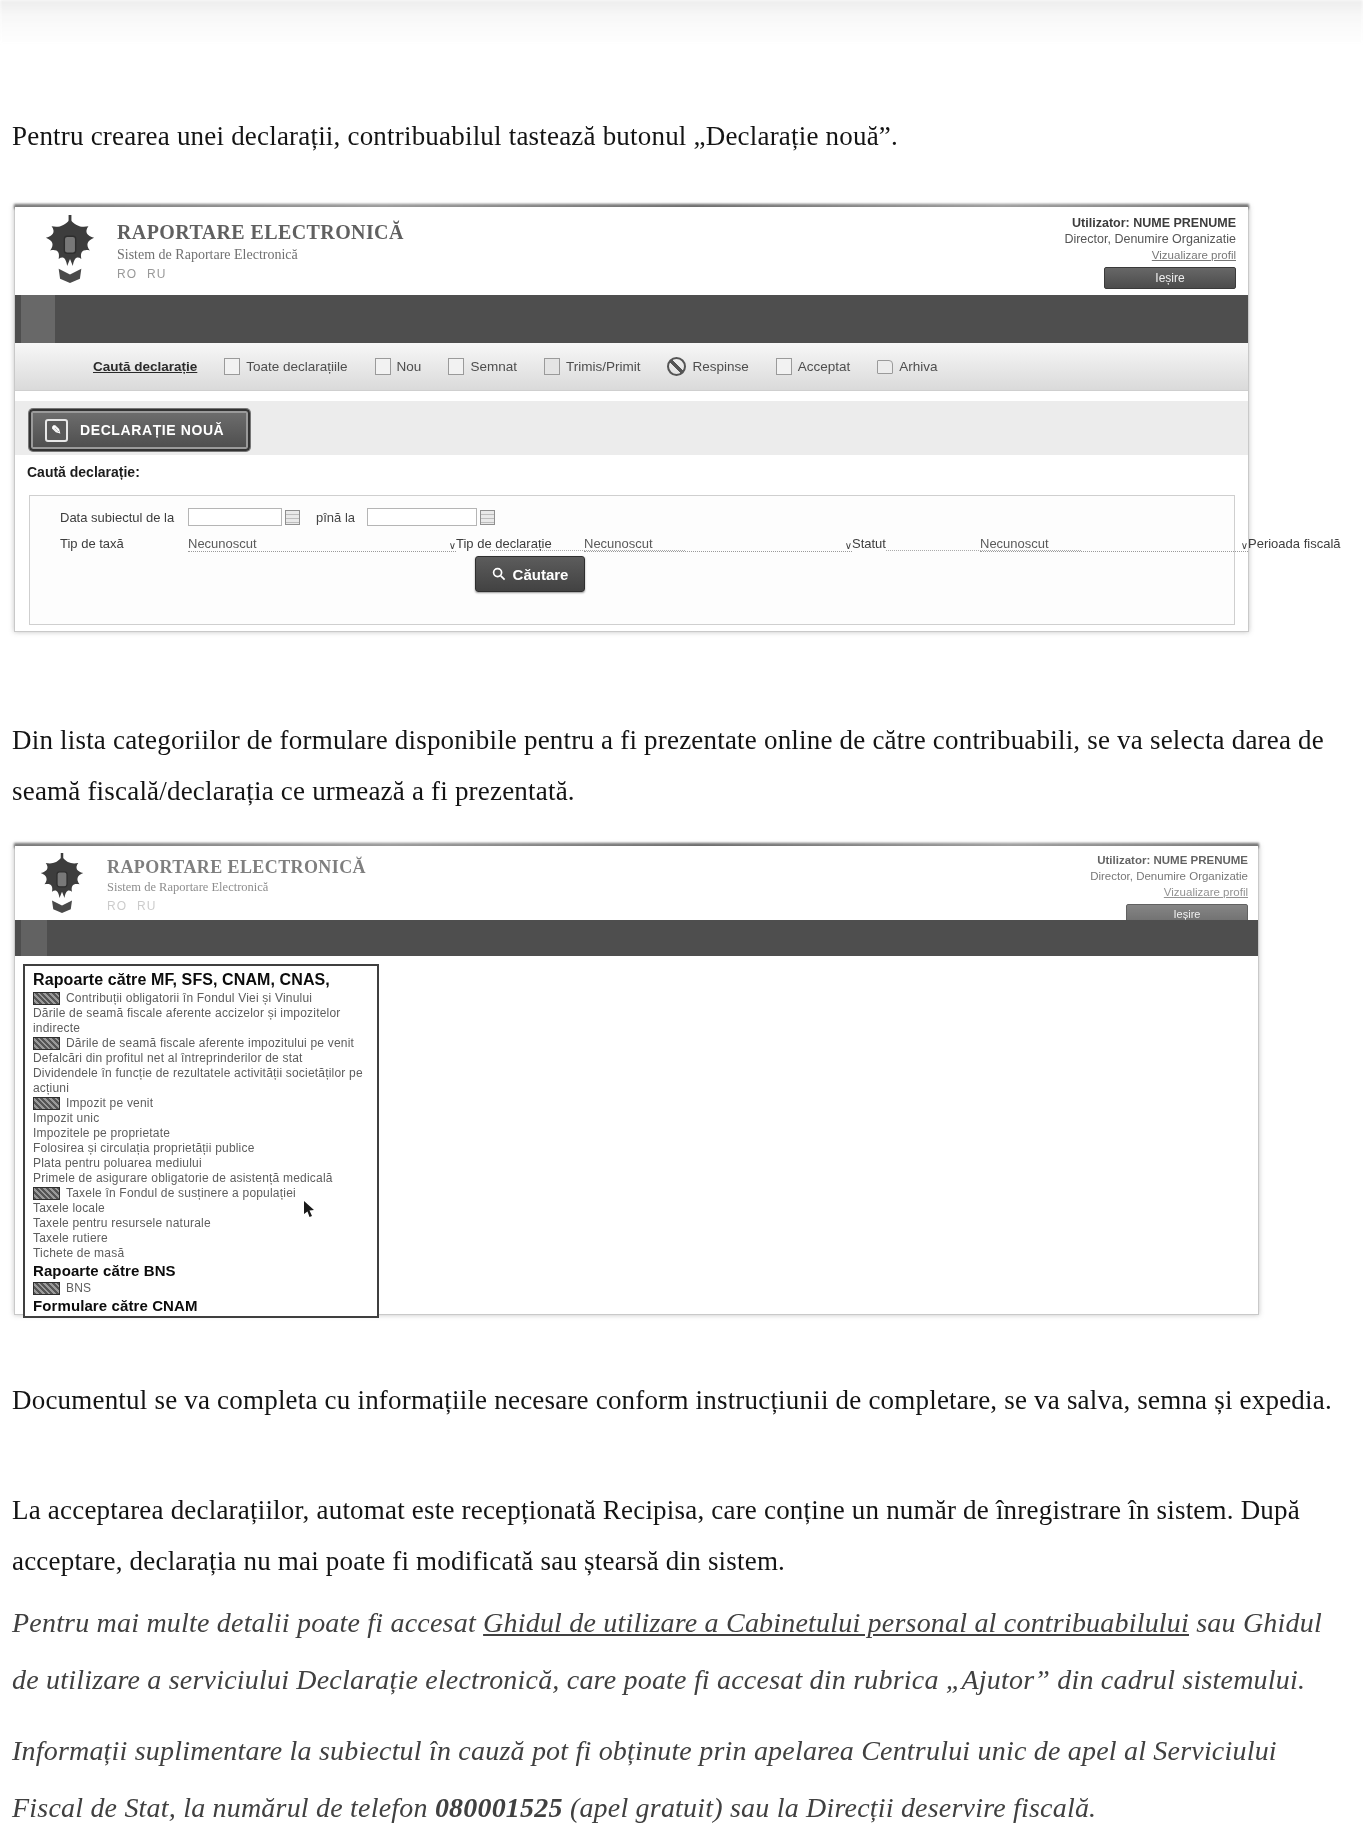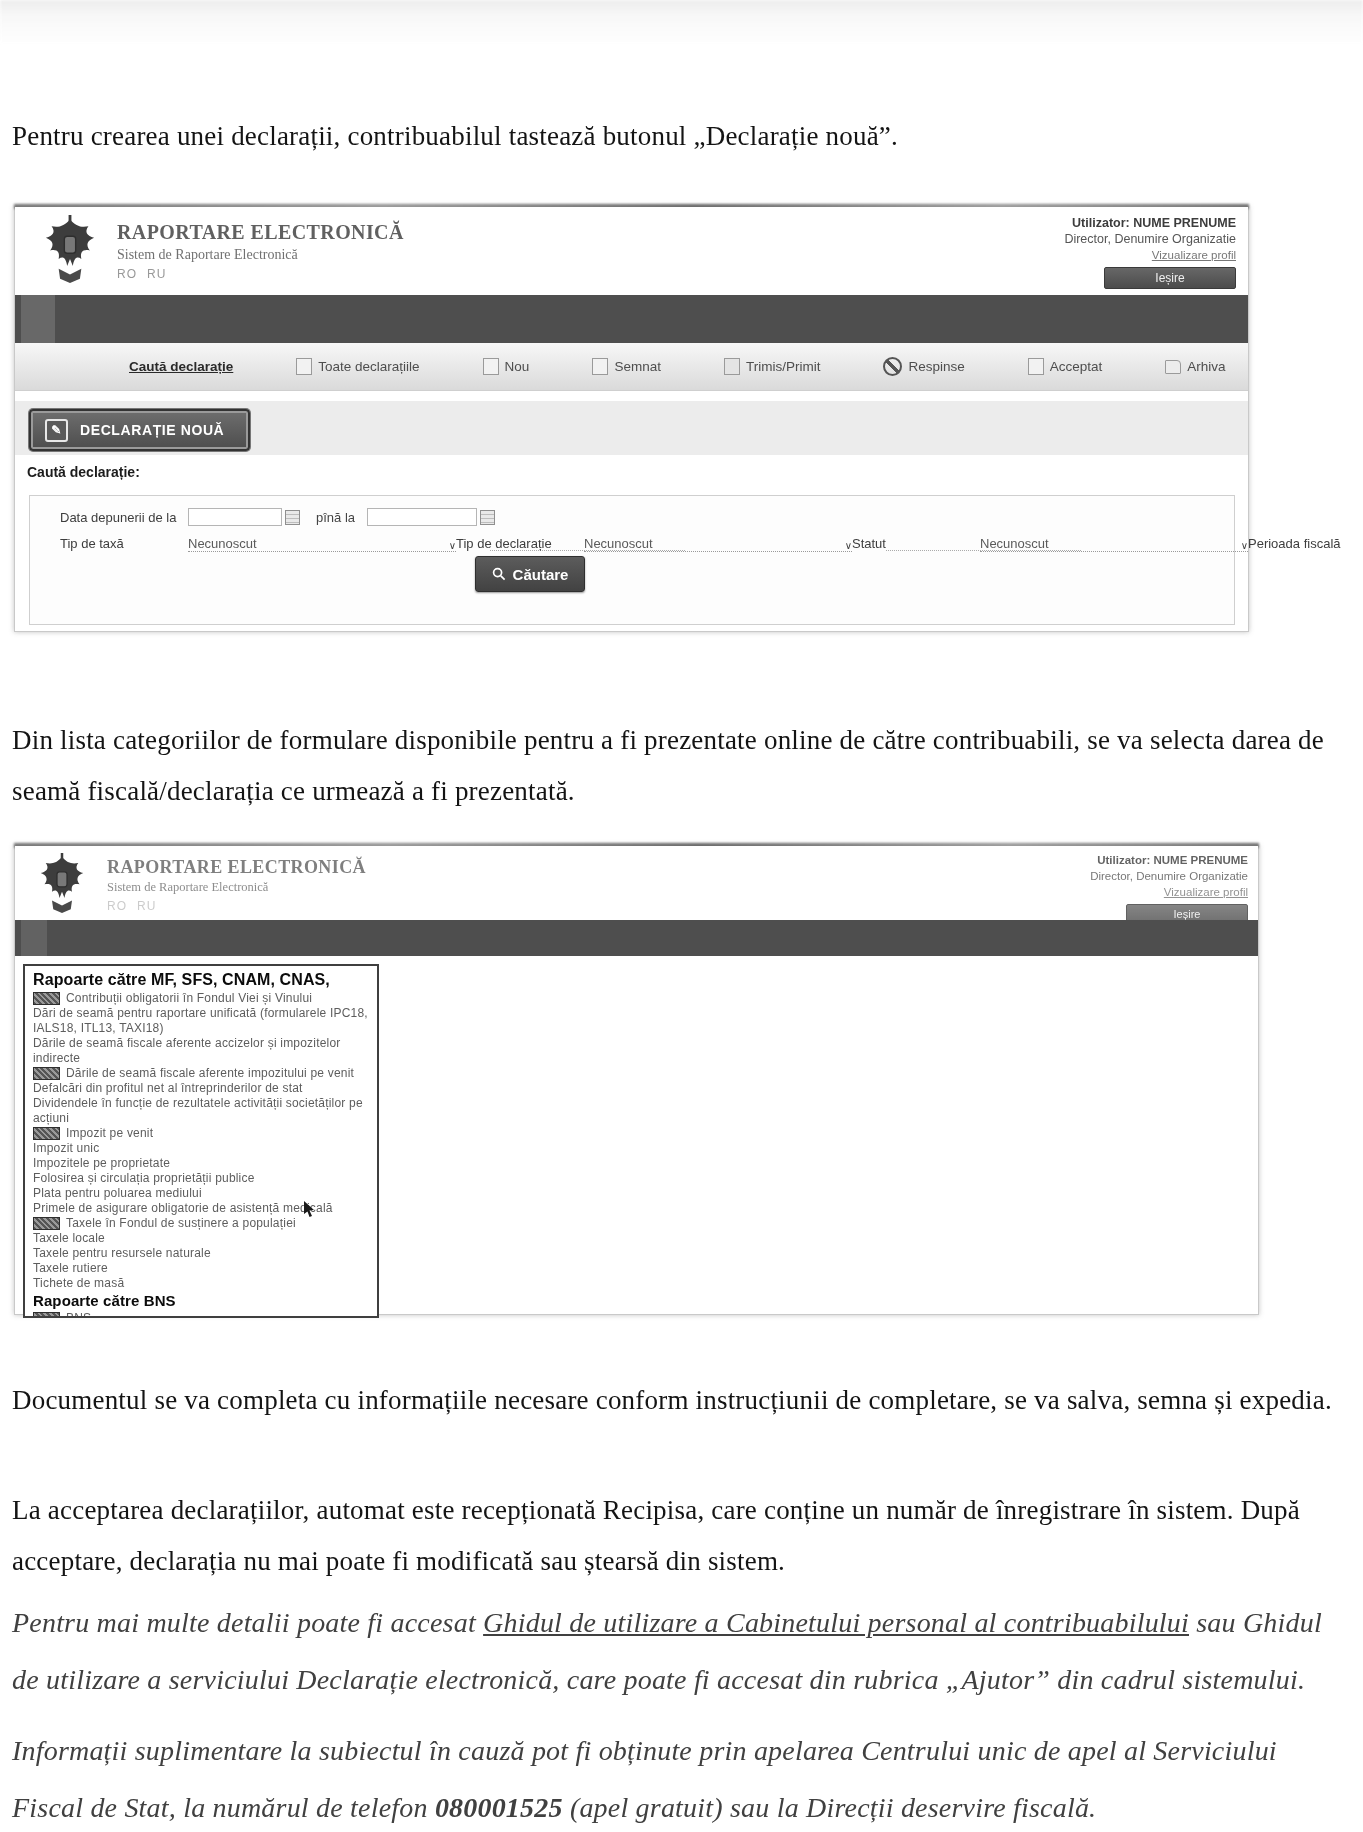--- a/index.html
+++ b/index.html
@@ -80,21 +80,21 @@
   }
   #shot1 .nav-item{font-size:14px;padding:0 17px;}
   #shot2 .nav-item{font-size:12.5px;padding:0 13px;}
   .nav-item.active{background:#686868;}
   .toolbar{
     position:absolute;left:0;right:0;top:136px;height:47px;
     background:linear-gradient(#f7f7f7,#dadada);
     display:flex;align-items:center;padding-left:78px;gap:27px;
     border-bottom:1px solid #cfcfcf;
   }
-  .tb-item{display:flex;align-items:center;gap:6px;font-size:13.5px;color:#4e4e4e;margin-left:36px;}
+  .tb-item{display:flex;align-items:center;gap:6px;font-size:13.5px;color:#4e4e4e;}
   .tb-item.tb-current .tb-label{font-weight:bold;text-decoration:underline;color:#2a2a2a;}
   .tb-ic{width:14px;height:15px;border:1px solid #9a9a9a;background:#f2f2f2;display:inline-block;}
   .tb-item.ic-send .tb-ic{background:#e4e4e4;}
   .tb-item.ic-arch .tb-ic{height:12px;background:#ececec;border-radius:1px 4px 1px 1px;}
   .tb-item.ic-blocked .tb-ic{
     width:15px;height:15px;border:2px solid #555;border-radius:50%;background:
     linear-gradient(45deg,transparent 42%,#555 42%,#555 58%,transparent 58%);
   }
   .band{position:absolute;left:0;right:0;top:194px;height:54px;background:#ececec;}
   .new-decl-btn{
@@ -239,21 +239,21 @@
     <div class="new-decl-btn">
       <span class="pencil-ic">✎</span>
       <span>DECLARAȚIE NOUĂ</span>
     </div>
   </div>
 
   <div class="search-heading">Caută declarație:</div>
 
   <div class="formbox">
     <div class="fr" id="fr-date">
-      <span class="fr-label">Data depunerii de la</span>
+      <span class="fr-label">Data subiectul de la</span>
       <span class="dinput"></span>
       <span class="cal-ic"></span>
       <span class="between">pînă la</span>
       <span class="dinput" style="width:108px;"></span>
       <span class="cal-ic"></span>
     </div>
     <div class="selects">
 
     <div class="form-row long-line">
           <span class="fr-label">Tip de taxă</span>
@@ -336,24 +336,20 @@
     <div class="cat-item section first">
 
           <span class="cat-label">Rapoarte către MF, SFS, CNAM, CNAS,</span>
         </div>
         <div class="cat-item badge">
           <span class="cat-badge"></span>
           <span class="cat-label">Contribuții obligatorii în Fondul Viei și Vinului</span>
         </div>
         <div class="cat-item">
 
-          <span class="cat-label">Dări de seamă pentru raportare unificată (formularele IPC18, IALS18, ITL13, TAXI18)</span>
-        </div>
-        <div class="cat-item">
-
           <span class="cat-label">Dările de seamă fiscale aferente accizelor și impozitelor indirecte</span>
         </div>
         <div class="cat-item badge">
           <span class="cat-badge"></span>
           <span class="cat-label">Dările de seamă fiscale aferente impozitului pe venit</span>
         </div>
         <div class="cat-item">
 
           <span class="cat-label">Defalcări din profitul net al întreprinderilor de stat</span>
         </div>

